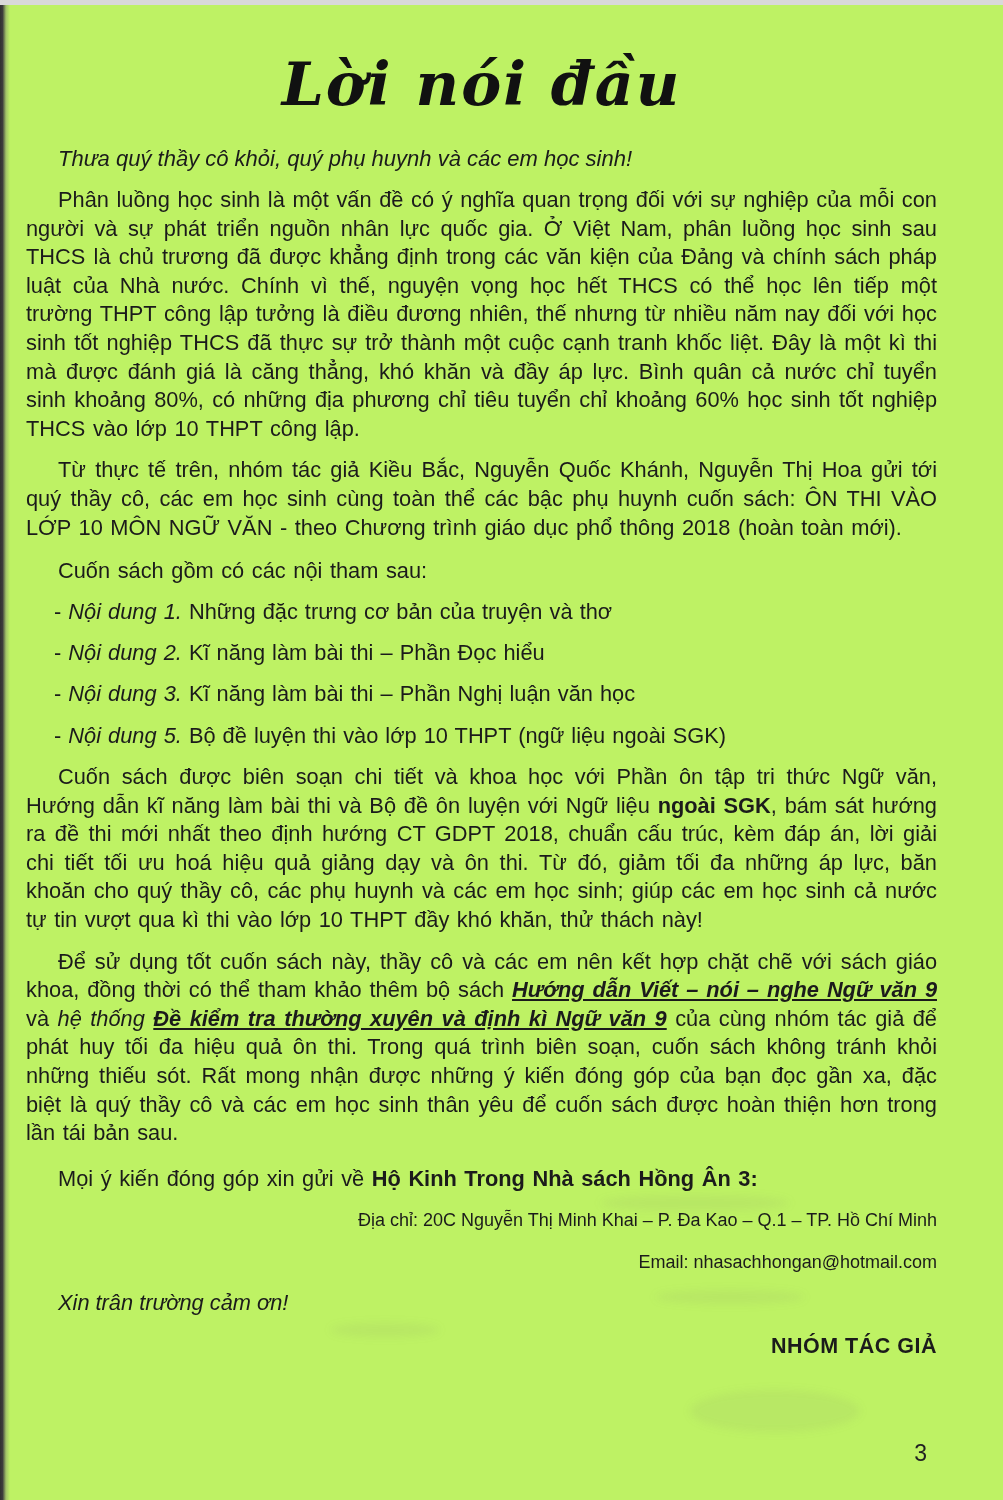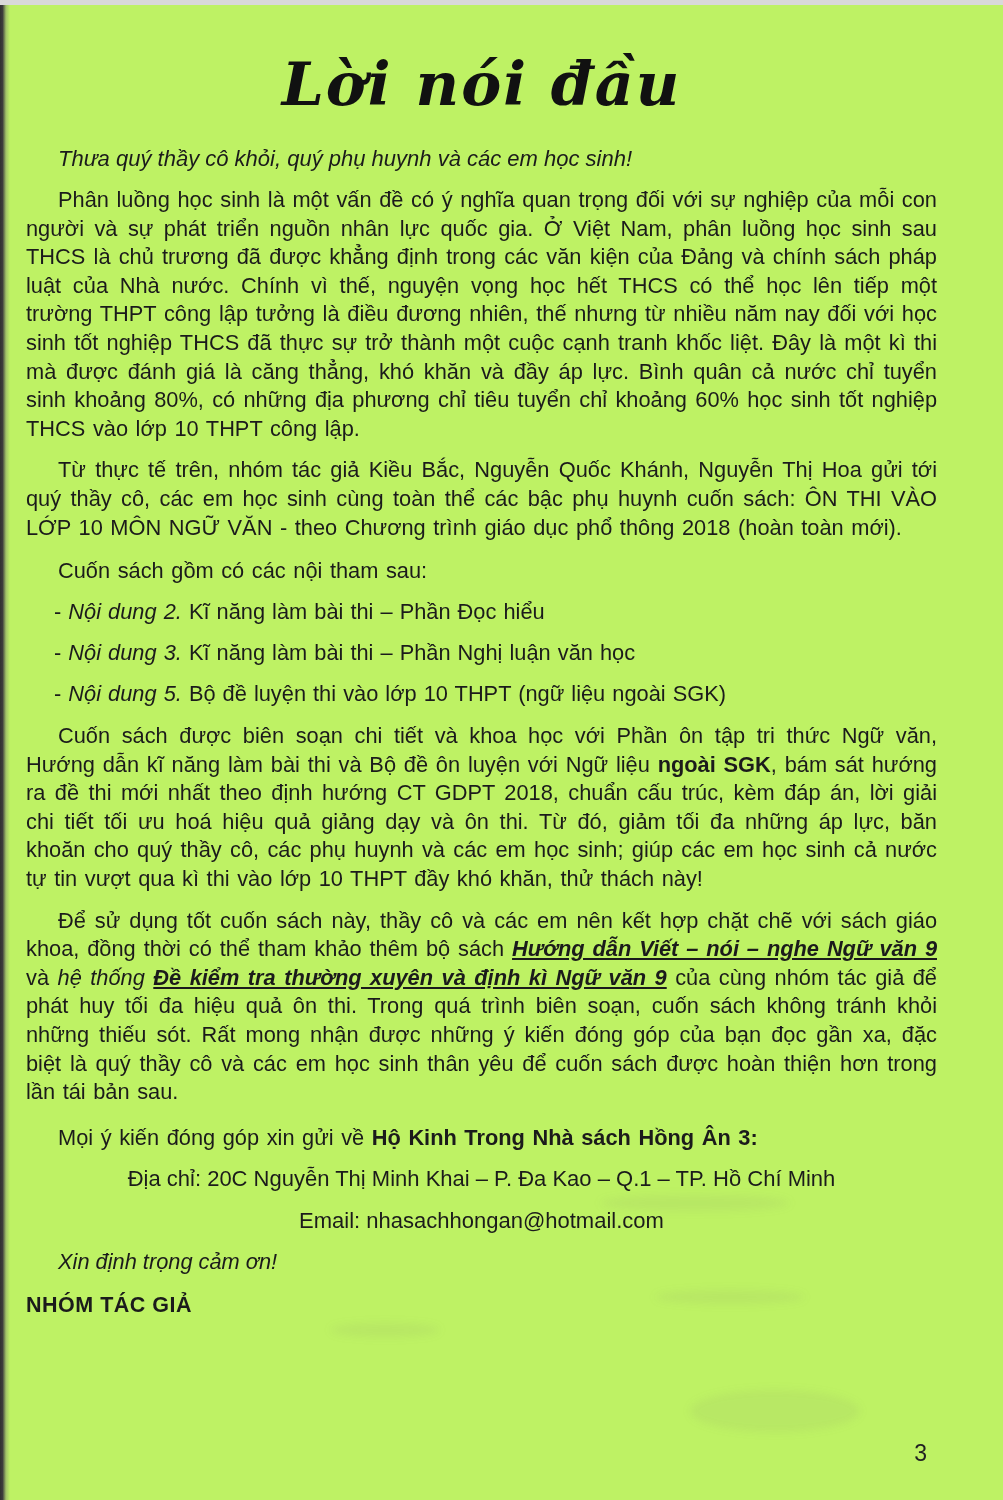--- a/index.html
+++ b/index.html
@@ -55,34 +55,35 @@
     font-size:21.8px;
     line-height:28.6px;
     margin:12.5px 0 0 0;
     padding-left:28px;
     word-spacing:1px;
   }
   .it{font-style:italic;}
   .b{font-weight:bold;}
   .bi{font-weight:bold;font-style:italic;text-decoration:underline;}
   p.centered{
-    font-size:22px;line-height:28.6px;
-    text-align:center;text-indent:0;
+    font-size:18px;line-height:28.6px;
+    text-align:right;text-indent:0;
     margin:13px 0 0 0;
   }
   p.contact{margin-top:17px;}
   p.thanks{
     font-size:21.8px;line-height:28.6px;
     font-style:italic;
     margin:12px 0 0 0;
     padding-left:32px;
   }
   p.signature{
     font-size:21.5px;line-height:28px;
     font-weight:bold;
+    text-align:right;
     margin:15px 0 0 0;
     letter-spacing:.5px;
   }
   .pagenum{
     position:absolute;
     right:76px;bottom:38px;
     font-size:23px;color:#222;
   }
 </style>
 </head>
@@ -102,39 +103,40 @@
     <h1 class="title">Lời nói đầu</h1>
 
     <p class="salutation">Thưa quý thầy cô khỏi, quý phụ huynh và các em học sinh!</p>
 
     <p class="body">Phân luồng học sinh là một vấn đề có ý nghĩa quan trọng đối với sự nghiệp của mỗi con người và sự phát triển nguồn nhân lực quốc gia. Ở Việt Nam, phân luồng học sinh sau THCS là chủ trương đã được khẳng định trong các văn kiện của Đảng và chính sách pháp luật của Nhà nước. Chính vì thế, nguyện vọng học hết THCS có thể học lên tiếp một trường THPT công lập tưởng là điều đương nhiên, thế nhưng từ nhiều năm nay đối với học sinh tốt nghiệp THCS đã thực sự trở thành một cuộc cạnh tranh khốc liệt. Đây là một kì thi mà được đánh giá là căng thẳng, khó khăn và đầy áp lực. Bình quân cả nước chỉ tuyển sinh khoảng 80%, có những địa phương chỉ tiêu tuyển chỉ khoảng 60% học sinh tốt nghiệp THCS vào lớp 10 THPT công lập.</p>
 
     <p class="body">Từ thực tế trên, nhóm tác giả Kiều Bắc, Nguyễn Quốc Khánh, Nguyễn Thị Hoa gửi tới quý thầy cô, các em học sinh cùng toàn thể các bậc phụ huynh cuốn sách: ÔN THI VÀO LỚP 10 MÔN NGỮ VĂN - theo Chương trình giáo dục phổ thông 2018 (hoàn toàn mới).</p>
 
     <p class="body intro">Cuốn sách gồm có các nội tham sau:</p>
 
+    <p class="item"><span>- </span><span class="it">Nội dung 1.</span><span> Những đặc trưng cơ bản của truyện và thơ</span></p>
 
     <p class="item"><span>- </span><span class="it">Nội dung 2.</span><span> Kĩ năng làm bài thi – Phần Đọc hiểu</span></p>
 
     <p class="item"><span>- </span><span class="it">Nội dung 3.</span><span> Kĩ năng làm bài thi – Phần Nghị luận văn học</span></p>
 
 
     <p class="item"><span>- </span><span class="it">Nội dung 5.</span><span> Bộ đề luyện thi vào lớp 10 THPT (ngữ liệu ngoài SGK)</span></p>
 
     <p class="body"><span>Cuốn sách được biên soạn chi tiết và khoa học với Phần ôn tập tri thức Ngữ văn, Hướng dẫn kĩ năng làm bài thi và Bộ đề ôn luyện với Ngữ liệu </span><span class="b">ngoài SGK</span><span>, bám sát hướng ra đề thi mới nhất theo định hướng CT GDPT 2018, chuẩn cấu trúc, kèm đáp án, lời giải chi tiết tối ưu hoá hiệu quả giảng dạy và ôn thi. Từ đó, giảm tối đa những áp lực, băn khoăn cho quý thầy cô, các phụ huynh và các em học sinh; giúp các em học sinh cả nước tự tin vượt qua kì thi vào lớp 10 THPT đầy khó khăn, thử thách này!</span></p>
 
     <p class="body"><span>Để sử dụng tốt cuốn sách này, thầy cô và các em nên kết hợp chặt chẽ với sách giáo khoa, đồng thời có thể tham khảo thêm bộ sách </span><span class="bi">Hướng dẫn Viết – nói – nghe Ngữ văn 9</span><span> và </span><span class="it">hệ thống </span><span class="bi">Đề kiểm tra thường xuyên và định kì Ngữ văn 9</span><span> của cùng nhóm tác giả để phát huy tối đa hiệu quả ôn thi. Trong quá trình biên soạn, cuốn sách không tránh khỏi những thiếu sót. Rất mong nhận được những ý kiến đóng góp của bạn đọc gần xa, đặc biệt là quý thầy cô và các em học sinh thân yêu để cuốn sách được hoàn thiện hơn trong lần tái bản sau.</span></p>
 
     <p class="body contact"><span>Mọi ý kiến đóng góp xin gửi về </span><span class="b">Hộ Kinh Trong Nhà sách Hồng Ân 3:</span></p>
 
     <p class="centered">Địa chỉ: 20C Nguyễn Thị Minh Khai – P. Đa Kao – Q.1 – TP. Hồ Chí Minh</p>
 
     <p class="centered">Email: nhasachhongan@hotmail.com</p>
 
-    <p class="thanks">Xin định trọng cảm ơn!</p>
+    <p class="thanks">Xin trân trường cảm ơn!</p>
 
     <p class="signature">NHÓM TÁC GIẢ</p>
 
   </div>
 
   <div class="pagenum">3</div>
 
 </div>
 
 </body></html>

